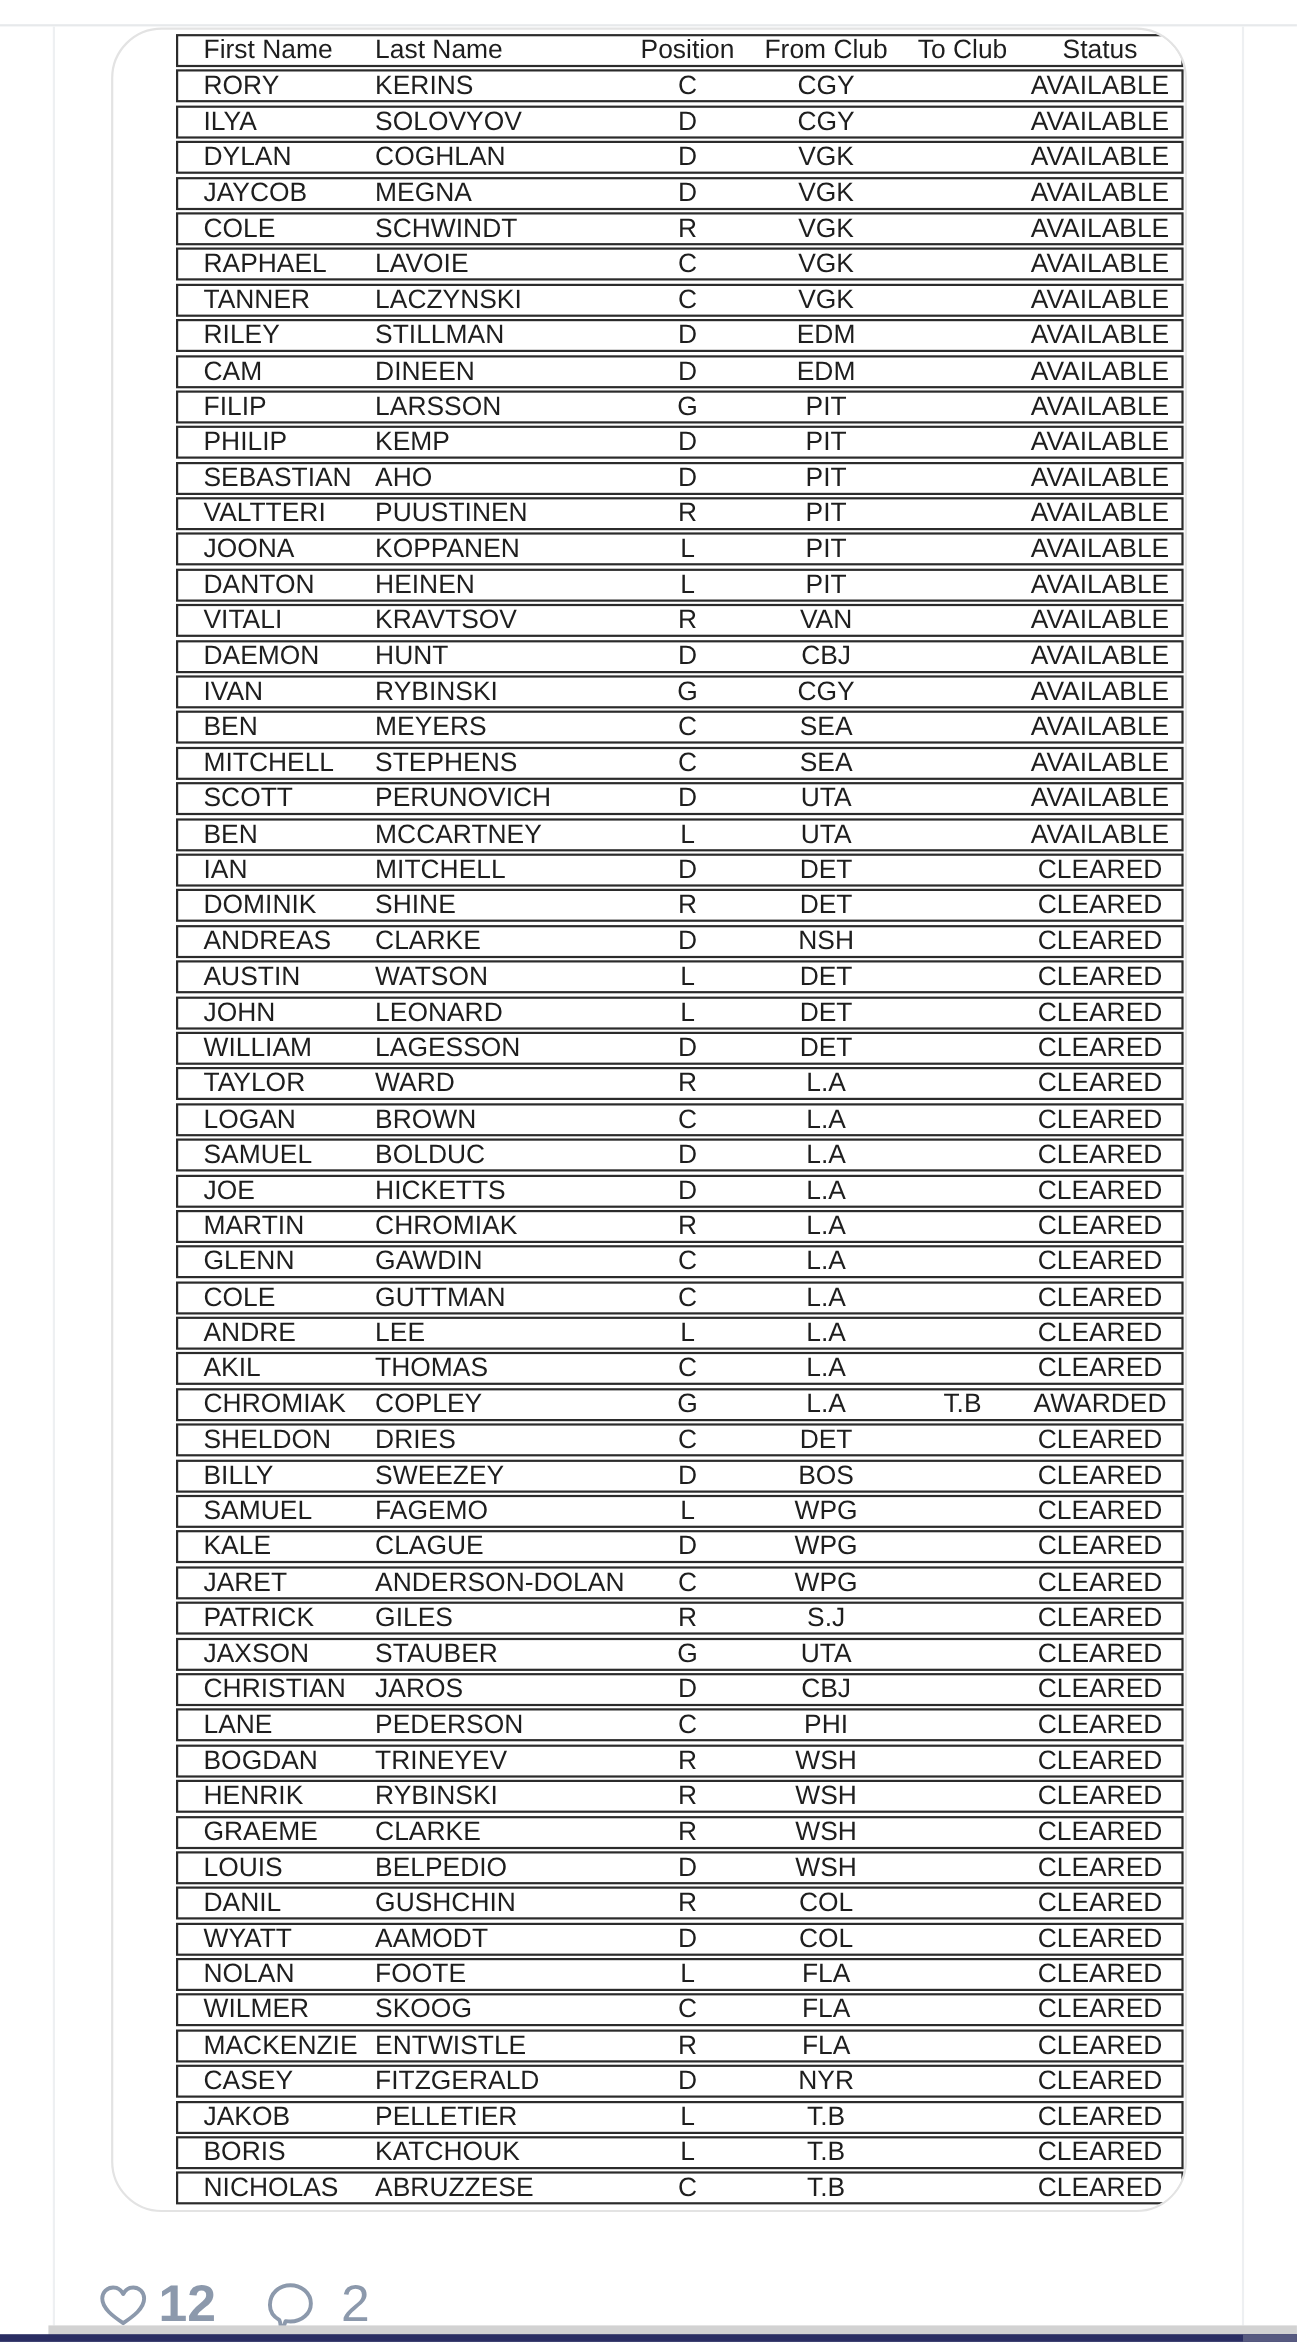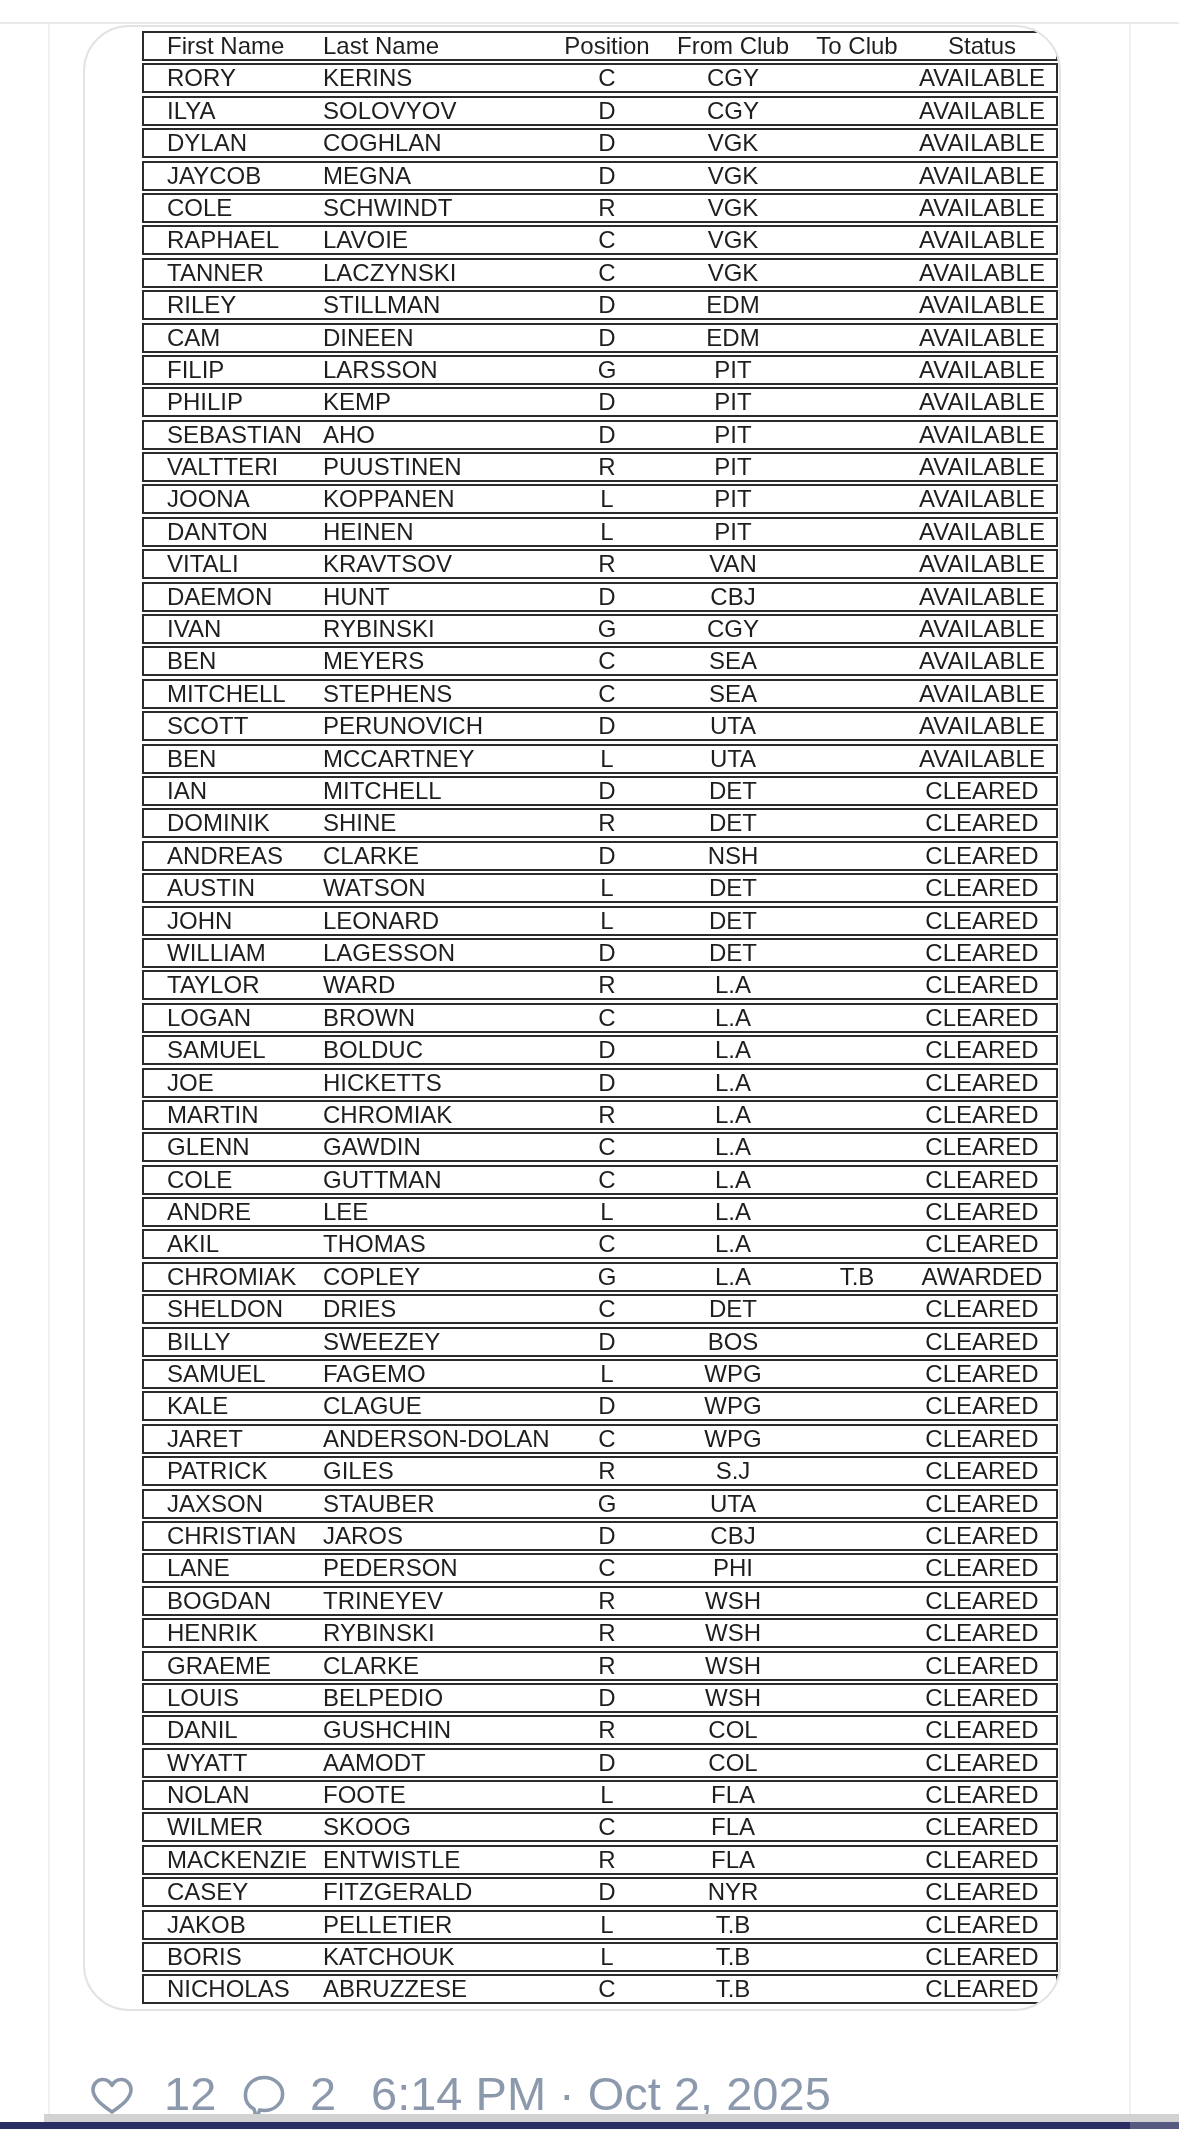--- a/index.html
+++ b/index.html
@@ -8,21 +8,21 @@
     font-family:"Liberation Sans", sans-serif;overflow:hidden;
   }
   
   .top-line{position:absolute;left:0;top:22px;width:1179px;height:2px;background:#e7e9eb;}
   .vline{position:absolute;top:24px;width:2px;height:2090px;background:#eef0f2;}
   .vline.left{left:48px;}
   .vline.right{left:1129px;}
 
   
   .media-card{
-    position:absolute;left:83px;top:25px;width:978px;height:1986px;
+    position:absolute;left:101px;top:25px;width:978px;height:1986px;
     background:#ffffff;border:2px solid #e3e3e3;border-radius:46px;
     box-sizing:border-box;overflow:hidden;
   }
 
   
   .roster{position:absolute;left:57px;top:4px;width:916px;}
   .t-row{
     position:relative;height:30px;margin-bottom:2.4px;
     border:2px solid #2b2b2b;box-sizing:border-box;background:#ffffff;
   }
@@ -39,21 +39,21 @@
 
   
   .engage{position:absolute;left:0;top:2069px;width:1179px;height:49px;color:#8c99ac;}
   .engage .num,.engage .time{
     position:absolute;top:0;height:49px;line-height:49px;font-size:47px;color:#8c99ac;
   }
   .like-btn,.reply-btn{position:absolute;top:0;height:49px;cursor:pointer;}
   .like-btn{left:86px;width:120px;}
   .reply-btn{left:238px;width:110px;}
   .like-btn svg,.reply-btn svg{position:absolute;left:0;top:2px;}
-  .like-btn .num{left:78px;}
+  .like-btn .num{left:58px;font-weight:bold;}
   .reply-btn .num{left:72px;}
   .engage .time{left:371px;}
 
   
   .gray-strip{position:absolute;left:44px;top:2114px;width:1135px;height:9px;background:#d2d2d2;}
   .navy-bar{position:absolute;left:0;top:2122px;width:1179px;height:7px;background:#2b2e63;}
   .navy-bar .seg{position:absolute;right:0;top:0;width:49px;height:7px;background:#575a80;}
 </style>
 </head>
 <body>
@@ -622,19 +622,18 @@
       <path d="M12 19.6C7.6 16.6 2.9 13.2 2.9 8.9 2.9 6.2 5 4.1 7.6 4.1c1.9 0 3.5 1.1 4.4 2.8.9-1.7 2.5-2.8 4.4-2.8 2.6 0 4.7 2.1 4.7 4.8 0 4.3-4.7 7.7-9.1 10.7z" fill="none" stroke="#8c99ac" stroke-width="1.7" stroke-linejoin="round"></path>
     </svg>
     <span class="num">12</span>
   </div>
   <div class="reply-btn">
     <svg width="52" height="46" viewBox="0 0 24 22">
       <path d="M12 3.1c4.9 0 8.9 3.5 8.9 7.9S16.9 18.9 12 18.9c-.7 0-1.4-.1-2.1-.2-.2 1.2-.8 2.3-1.7 3-.2.2-.5 0-.5-.2.1-1 0-2.2-.5-3.3-2.5-1.4-4.1-3.8-4.1-6.5C3.1 6.6 7.1 3.1 12 3.1z" fill="none" stroke="#8c99ac" stroke-width="1.7" stroke-linejoin="round"></path>
     </svg>
     <span class="num">2</span>
   </div>
-  <span class="time">6:14 PM · Oct 2, 2025</span>
 </div>
 
 <div class="gray-strip"></div>
 <div class="navy-bar">
     <span class="seg"></span>
   </div>
 
 </body></html>

